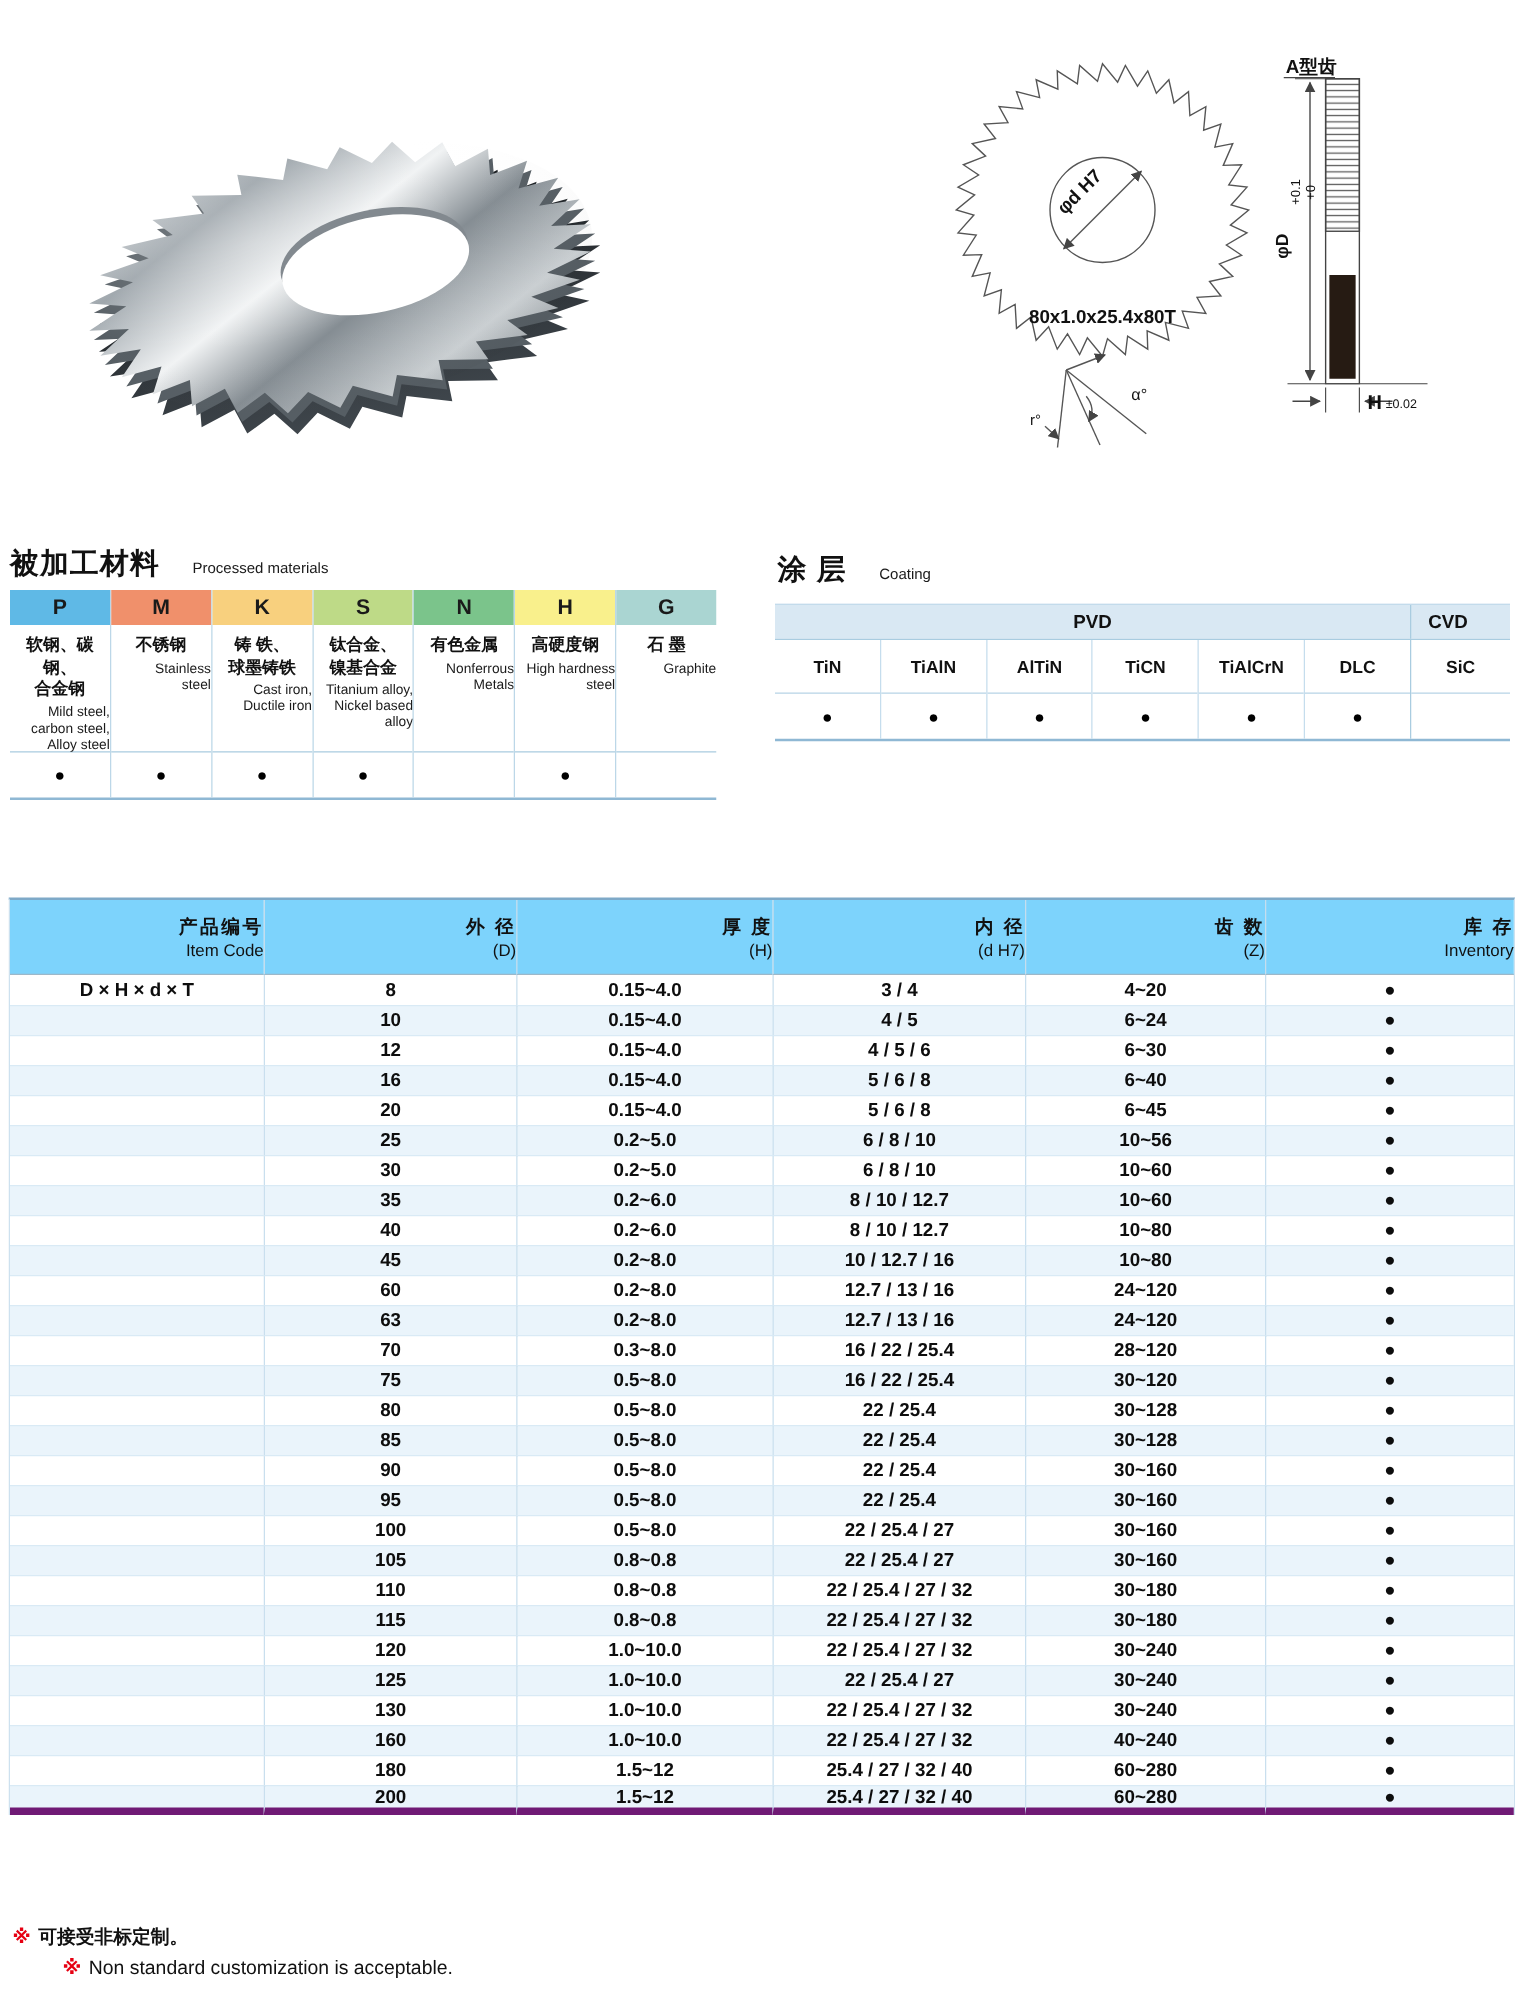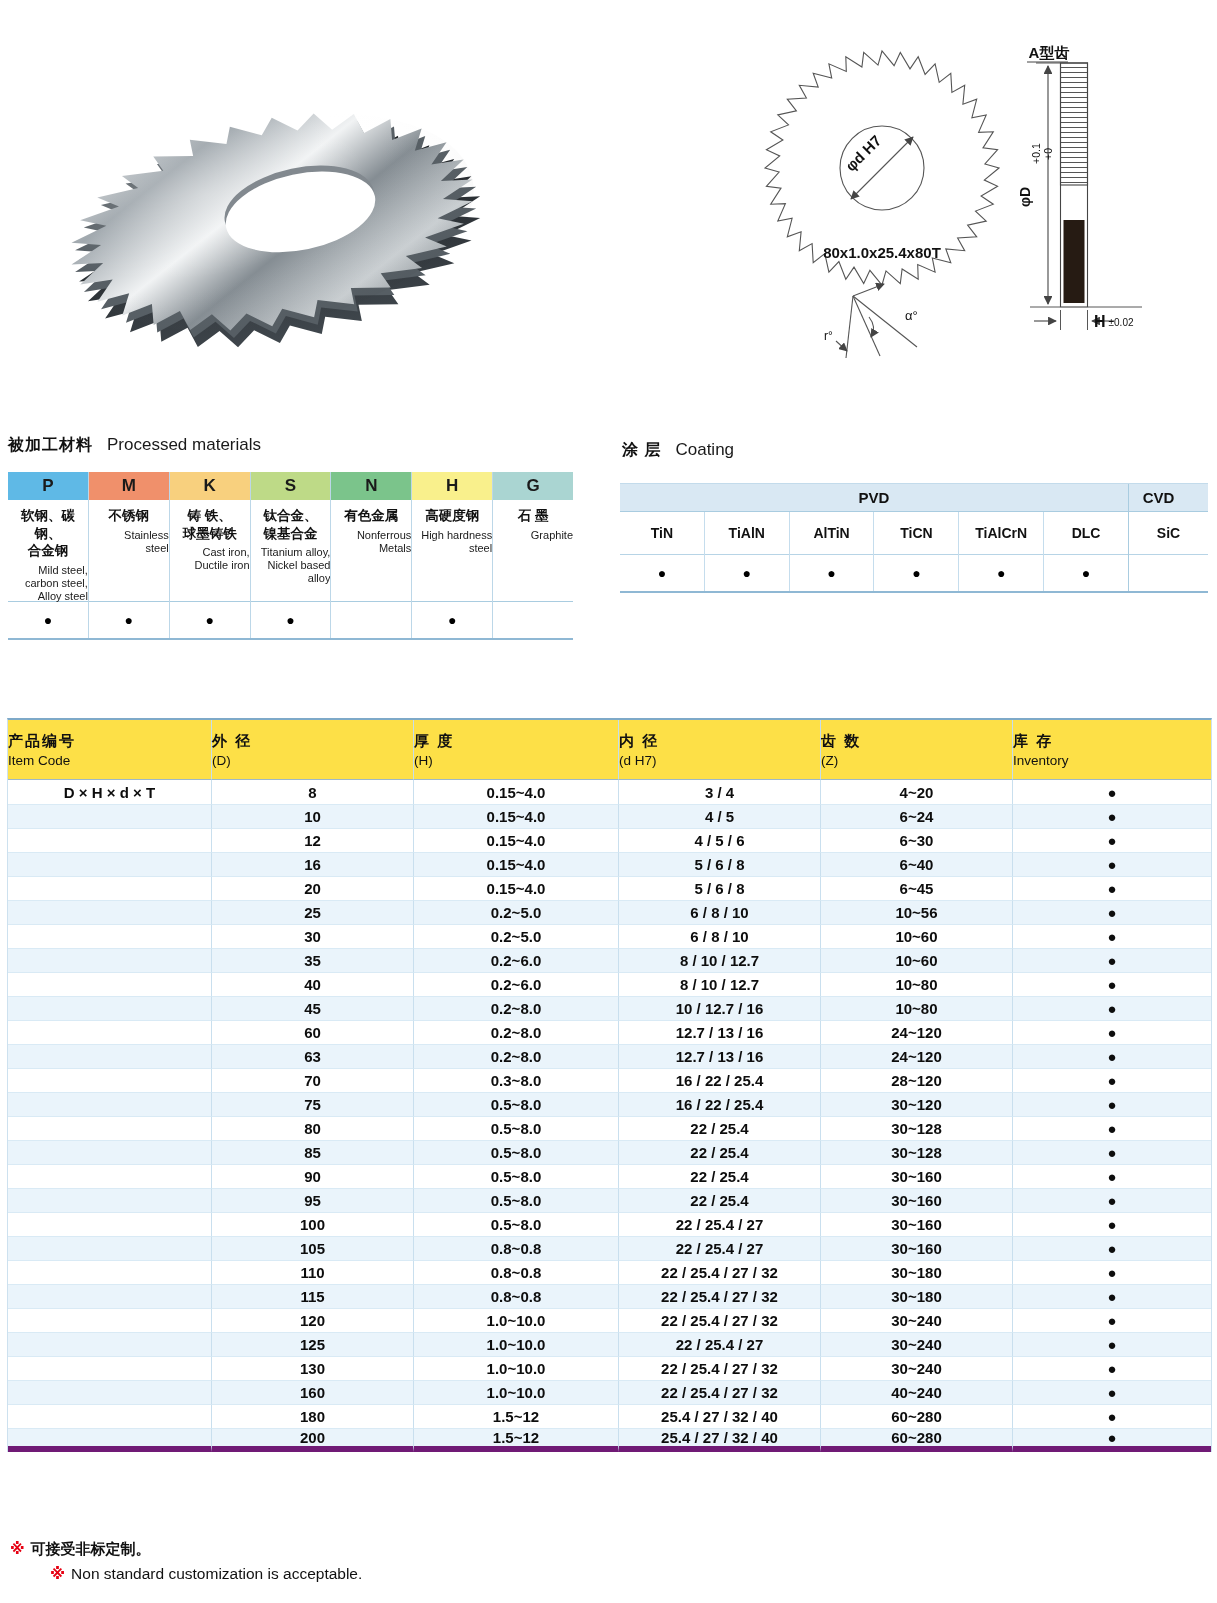--- a/index.html
+++ b/index.html
@@ -6,22 +6,22 @@
   html,body { background:#fff; }
   body { font-family:"Liberation Sans","DejaVu Sans",sans-serif; color:#111; }
   .page { position:relative; width:1217px; height:1603px; background:#fff; overflow:hidden; }
 
   
   .hero { position:absolute; left:0; top:0; }
   .hero text { font-family:"Liberation Sans","DejaVu Sans",sans-serif; fill:#111; stroke:none; }
 
   
   .sec-title { position:absolute; white-space:nowrap; }
-  .sec-title .cn { font-size:16px; font-weight:700; letter-spacing:1px; }
-  .sec-title .en { font-size:17px; font-weight:400; margin-left:14px; color:#1a1a1a; }
+  .sec-title .cn { font-size:23px; font-weight:700; letter-spacing:1px; }
+  .sec-title .en { font-size:12px; font-weight:400; margin-left:26px; color:#1a1a1a; }
 
   
   .materials { position:absolute; left:8px; top:472px; width:565px; display:flex;
                border-bottom:2px solid #8fb8d4; }
   .mcol { flex:1; text-align:center; }
   .mcol + .mcol { border-left:1px solid #bcd7e8; }
   .mhead { height:28px; display:flex; align-items:center; justify-content:center;
            font-size:17px; font-weight:700; color:#1a1a1a; }
   .mbody { height:101px; padding-top:7px; }
   .mbody .cn { font-size:13.5px; font-weight:700; line-height:1.3; white-space:pre-line; }
@@ -44,21 +44,21 @@
   .ccol-cvd { width:80px; border-left:1px solid #a9cce0; }
   .cname { height:42px; display:flex; align-items:center; justify-content:center;
            font-size:14px; font-weight:700; }
   .cdot  { height:37px; border-top:1px solid #b7d4e6; display:flex; align-items:center;
            justify-content:center; font-size:14px; color:#000; }
 
   
   table.spec { position:absolute; left:7px; top:718px; width:1203px;
                border-collapse:separate; border-spacing:0; table-layout:fixed;
                border-top:2px solid #7ea9c8; border-left:1px solid #cde1ef; border-right:1px solid #cde1ef; }
-  table.spec th { background:#fde047; height:60px; vertical-align:middle; text-align:left;
+  table.spec th { background:#7dd3fc; height:60px; vertical-align:middle; text-align:right;
                   border-bottom:1px solid #9db8c9; font-weight:400; }
   table.spec th + th { border-left:1px solid #c5dded; }
   table.spec th .cn  { font-size:15px; font-weight:700; letter-spacing:2px; }
   table.spec th .sub { font-size:13.5px; font-weight:400; margin-top:2px; }
   table.spec td { height:24px; text-align:center; vertical-align:middle;
                   font-size:15px; font-weight:700; color:#0d0d0d; padding:0; }
   table.spec td + td { border-left:1px solid #c9dfee; }
   table.spec tbody tr + tr td { border-top:1px solid #d9eaf5; }
   table.spec tbody tr:nth-of-type(even) { background:#eaf4fb; }
   table.spec tbody tr:last-of-type td { border-bottom:6px solid #701a75; }

